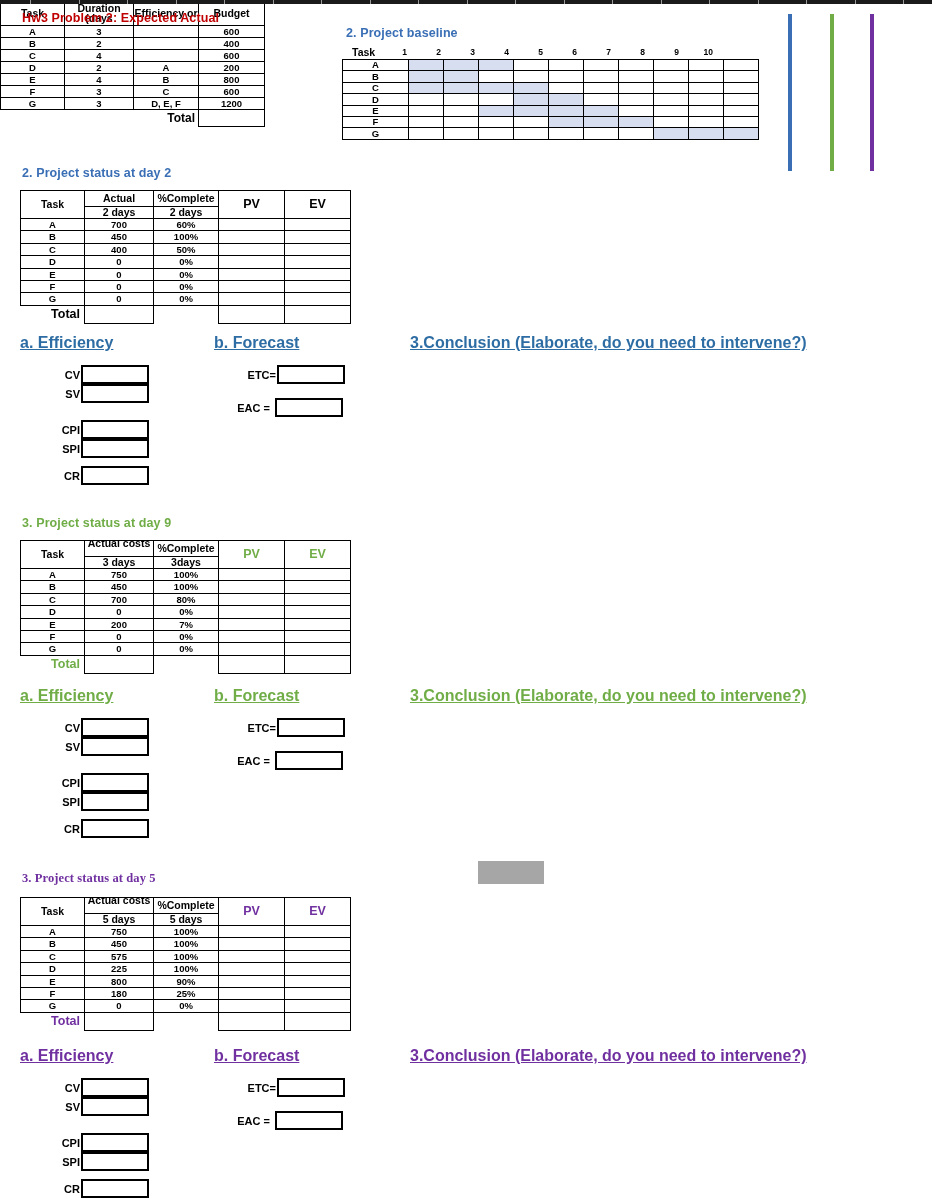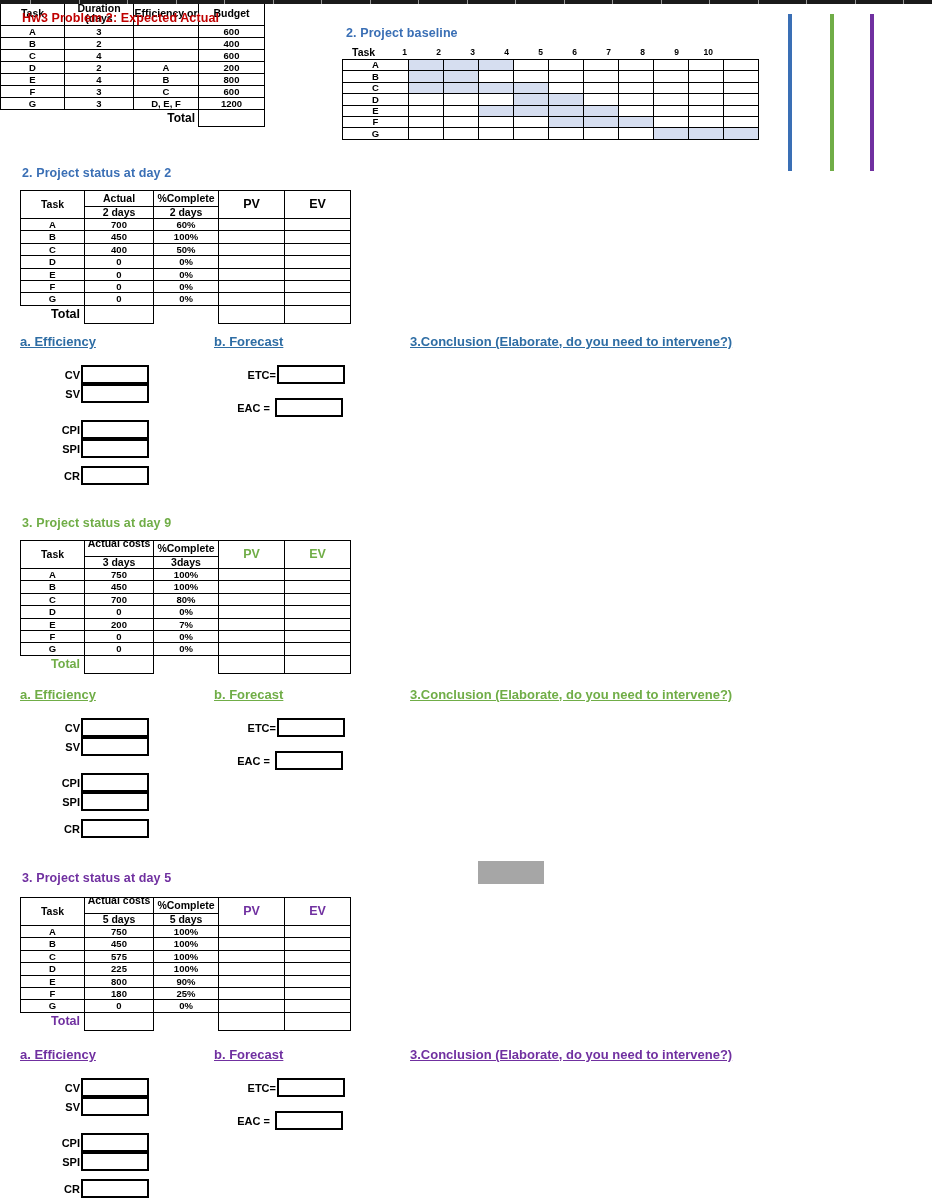--- a/index.html
+++ b/index.html
@@ -15,21 +15,21 @@
   #ruler{left:0;top:0;width:932px;height:4px;background:#1a1a1a;}
   #ruler .tick{position:absolute;top:0;width:1px;height:4px;background:#9a9a9a;}
 
   
   .h-title{font-size:12.5px;font-weight:bold;letter-spacing:.1px;white-space:nowrap;}
   .c-red{color:#c00000;}
   .c-blue{color:#3a6fb5;}
   .c-green{color:#70ad47;}
   .c-purple{color:#7030a0;}
 
-  .link{font-size:13px;font-weight:bold;text-decoration:underline;white-space:nowrap;}
+  .link{font-size:16px;font-weight:bold;text-decoration:underline;white-space:nowrap;}
   .lk-blue{color:#2e6da4;}
   .lk-green{color:#70ad47;}
   .lk-purple{color:#7030a0;}
 
   
   table.xl{border-collapse:collapse;table-layout:fixed;}
   table.xl td,table.xl th{
     border:1px solid #000;
     font-size:9.5px;font-weight:bold;color:#000;
     text-align:center;vertical-align:middle;
@@ -470,21 +470,21 @@
 <div class="abs mlabel" style="left:38px;top:823px;width:42px;">CR</div>
 <div class="abs mbox" style="left:81px;top:819px;width:68px;height:19px;"></div>
 
 <div class="abs mlabel" style="left:208px;top:722px;width:68px;">ETC=</div>
 <div class="abs mbox" style="left:277px;top:718px;width:68px;height:19px;"></div>
 <div class="abs mlabel" style="left:200px;top:755px;width:70px;">EAC =</div>
 <div class="abs mbox" style="left:275px;top:751px;width:68px;height:19px;"></div>
 
 <div class="abs" id="greybox" style="left:478px;top:861px;width:66px;height:23px;"></div>
 
-<div class="abs h-title c-purple" style="left:22px;top:871px;">3. Project status at day 5</div>
+<div class="abs h-title c-purple" style="left:22px;top:871px;font-family:Liberation Serif, serif;">3. Project status at day 5</div>
 
 <div class="abs" style="left:20px;top:897px;">
   <table class="xl status" id="tbl-day5">
     <tbody>
         <tr>
       <td class="hd hd1" rowspan="2" style="width:63px;">Task</td>
       <td class="hd hd1 hdr-actual" style="width:68px;height:15px;">
         <span class="clip">Actual costs</span>
       </td>
       <td class="hd hd1" style="width:64px;">%Complete</td>

